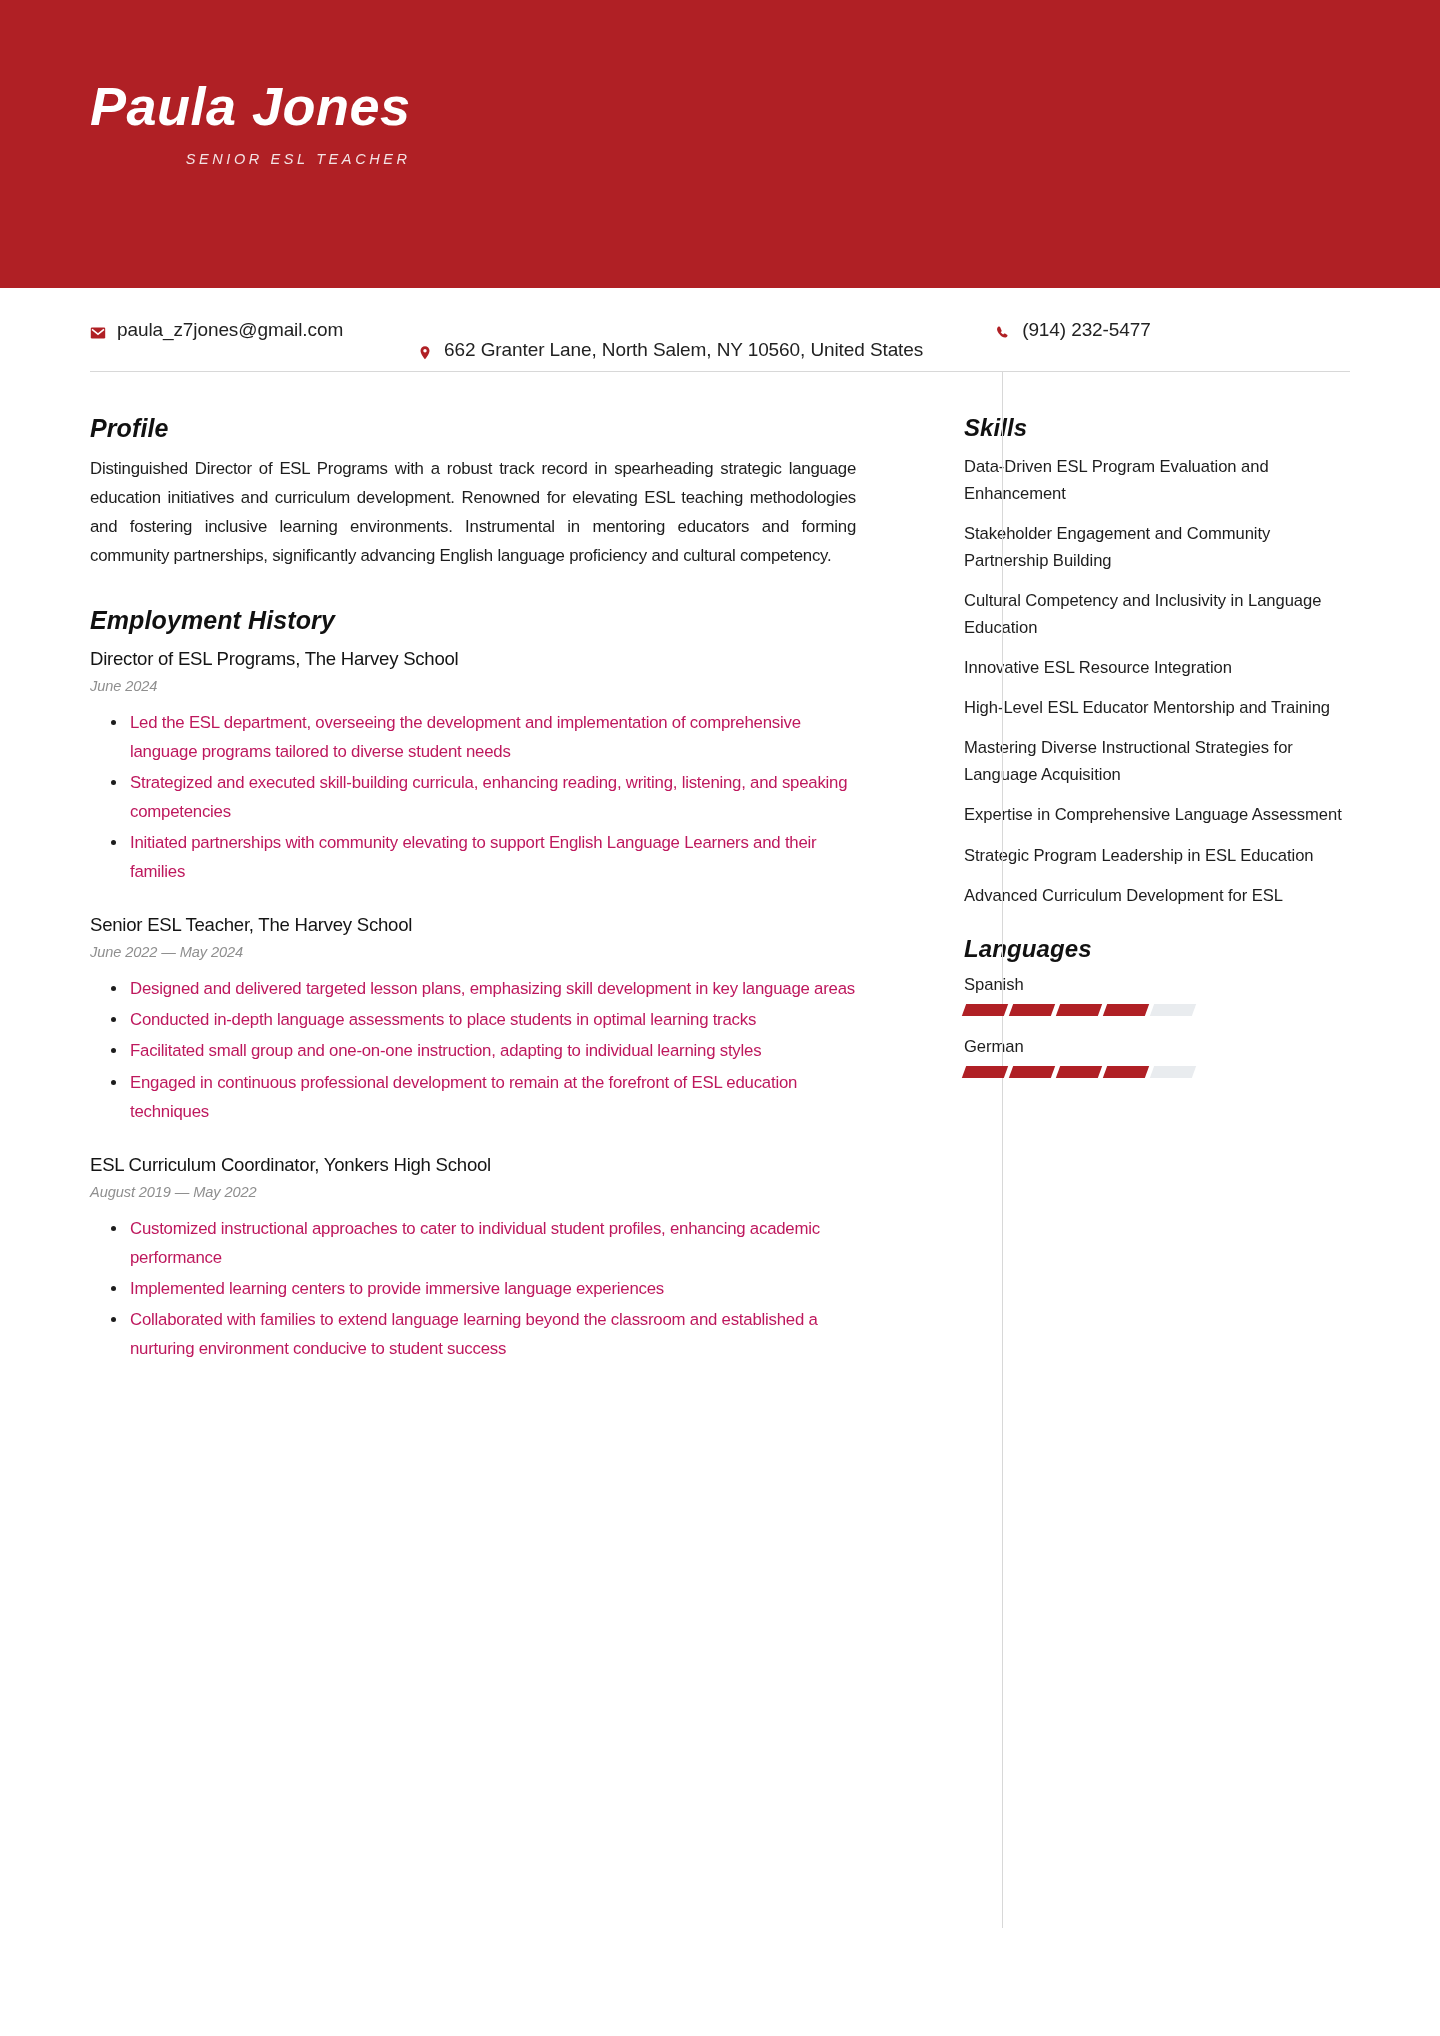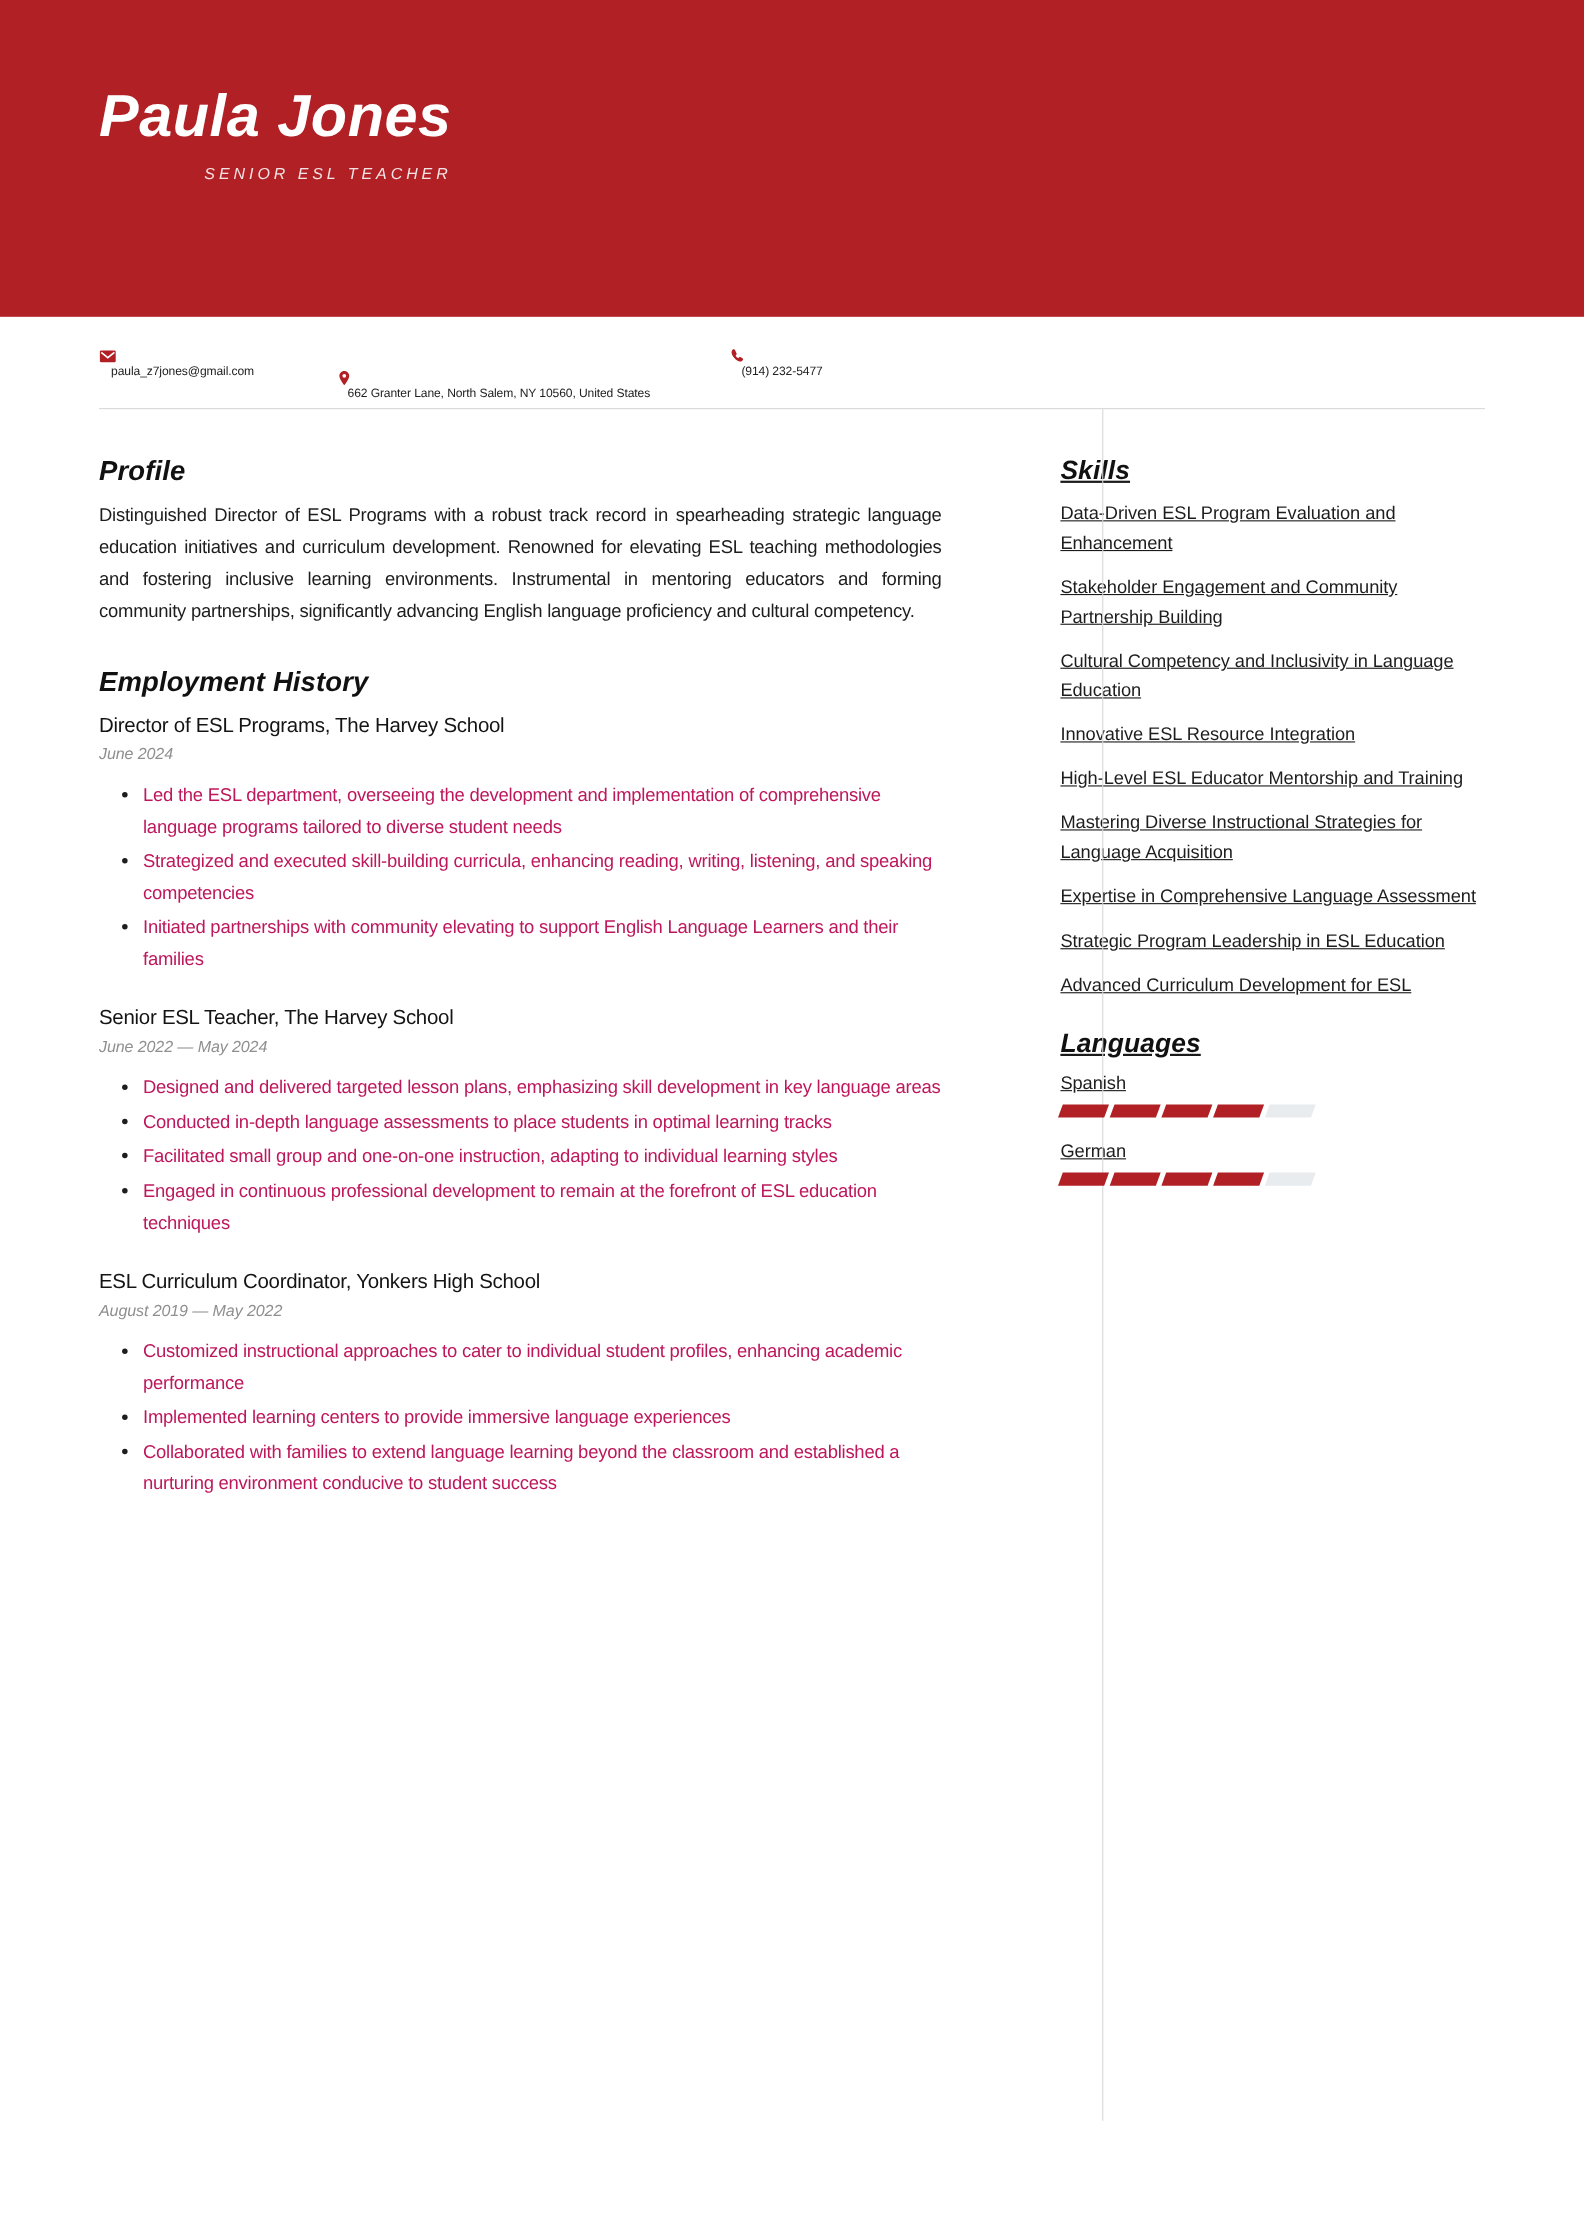--- a/index.html
+++ b/index.html
@@ -50,25 +50,24 @@
   
   .contact-bar {
     position: relative;
     height: 84px;
     display: flex;
     align-items: center;
     padding: 0 90px;
   }
   .contact-item {
     display: flex;
-    align-items: flex-start;
-    font-size: 11px;
+    align-items: flex-end;
+    font-size: 19px;
     color: #222;
     white-space: nowrap;
-    flex-direction: column;
   }
   .contact-item .ctext { margin-left: 11px; letter-spacing: -0.1px; }
   .c-email  { margin-right: 74px; }
   .c-addr   { margin-right: 72px; margin-top: 40px; }
 
   .icn { width: 16px; height: 16px; display: inline-block; position: relative; flex: 0 0 auto; }
   .icn svg { display: block; width: 16px; height: 16px; }
 
   .divider-h {
     position: absolute;
@@ -88,21 +87,20 @@
   .col-main {
     width: 820px;
     padding-right: 54px;
     padding-top: 42px;
   }
   .col-side {
     width: 0;
     flex: 1;
     padding-left: 54px;
     padding-top: 42px;
-    text-decoration: underline;
   }
   .divider-v {
     position: absolute;
     left: 1002px;
     top: 0;
     width: 1px;
     height: 1556px;
     background: #d8d8d8;
   }
 

